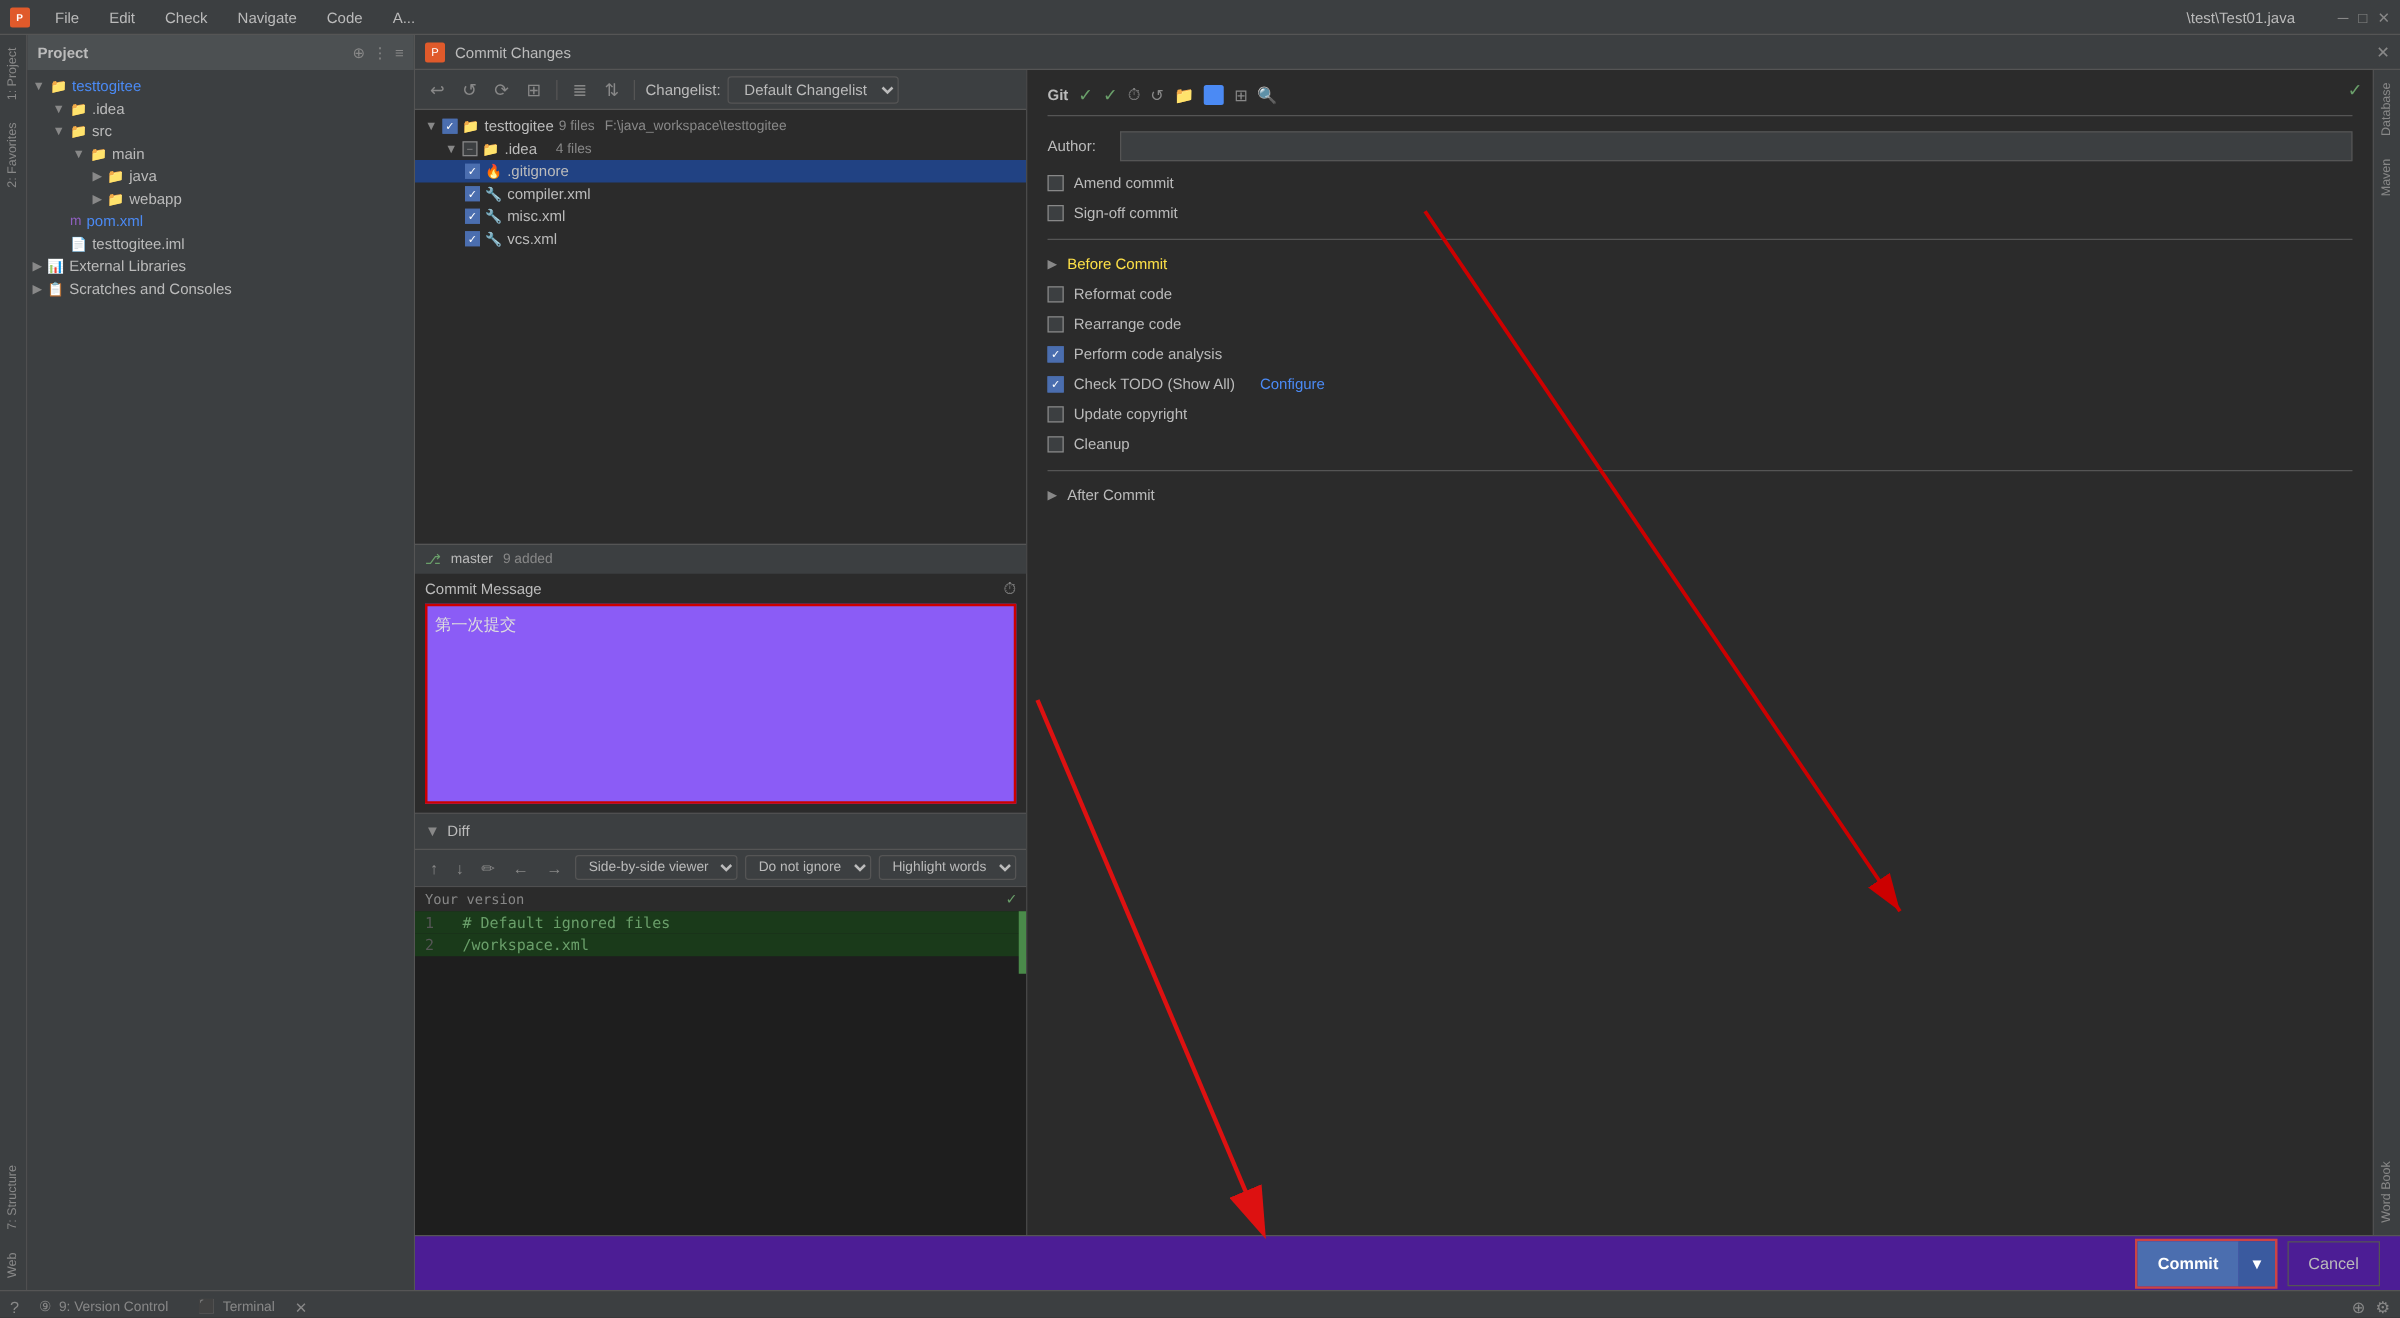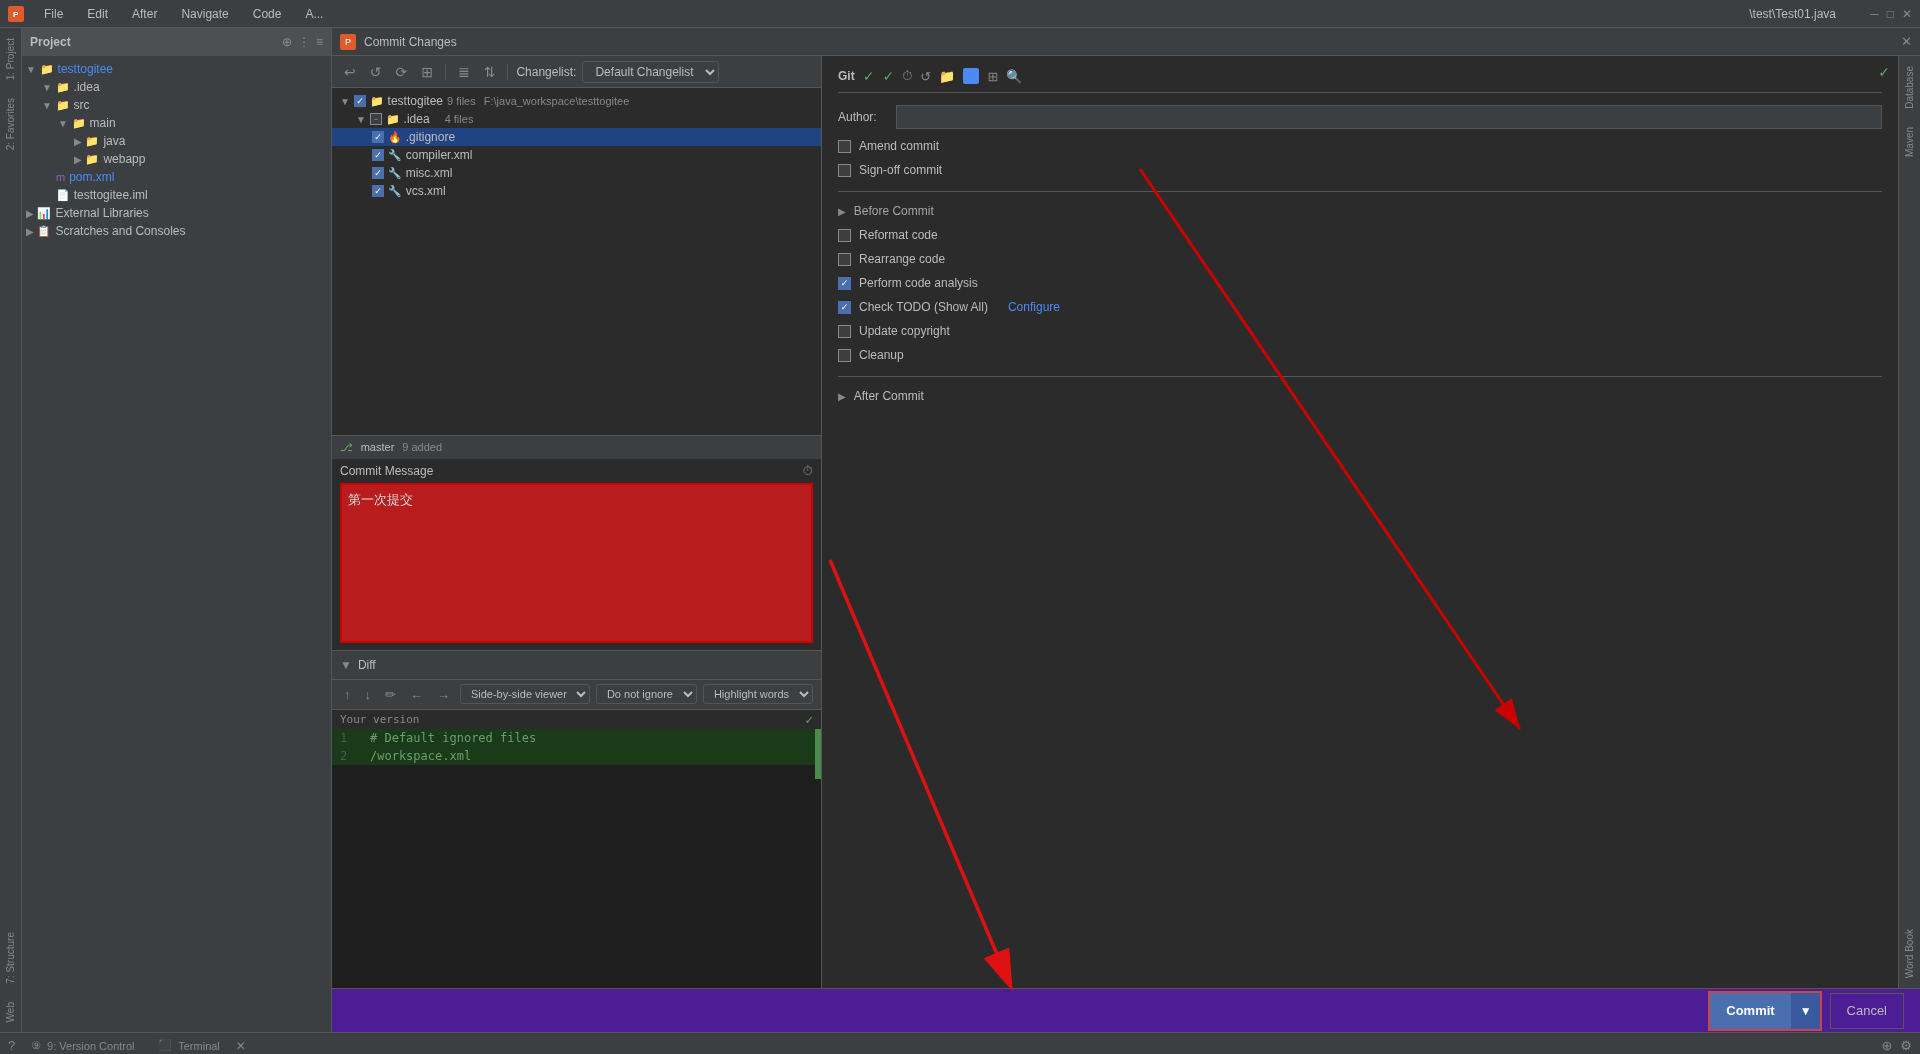--- a/index.html
+++ b/index.html
@@ -38,21 +38,21 @@
     
     .commit-file-tree { flex: 1; overflow-y: auto; padding: 4px 0; }
     .checkbox { width: 12px; height: 12px; border: 1px solid #888; background: #3c3f41; display: flex; align-items: center; justify-content: center; cursor: pointer; }
     .checkbox.checked { background: #4b6eaf; border-color: #4b6eaf; }
     .checkbox.checked::after { content: '✓'; font-size: 9px; color: white; }
     .checkbox.partial { background: #3c3f41; border-color: #888; }
     .checkbox.partial::after { content: '−'; font-size: 9px; color: #888; }
 
     
     .git-info-bar { background: #3c3f41; height: 24px; display: flex; align-items: center; padding: 0 8px; gap: 8px; border-top: 1px solid #555; font-size: 11px; color: #888; }
-    .commit-message-textarea { width: 100%; height: 160px; background: #b91c1c; border: 2px solid #cc0000; color: #dddddd; font-size: 13px; padding: 6px; resize: none; font-family: Liberation Mono, monospace; outline: none; }
+    .commit-message-textarea { width: 100%; height: 160px; background: #8b5cf6; border: 2px solid #cc0000; color: #dddddd; font-size: 13px; padding: 6px; resize: none; font-family: Liberation Mono, monospace; outline: none; }
 
     
     .diff-section { flex: 1; overflow: hidden; display: flex; flex-direction: column; }
     .diff-header { background: #3c3f41; padding: 4px 8px; display: flex; align-items: center; gap: 6px; border-top: 1px solid #555; border-bottom: 1px solid #555; height: 30px; }
     .diff-toolbar { display: flex; align-items: center; gap: 6px; padding: 4px 8px; background: #3c3f41; border-bottom: 1px solid #555; height: 30px; }
     .diff-select { background: #3c3f41; border: 1px solid #555; color: #bbbbbb; font-size: 11px; padding: 2px 6px; border-radius: 3px; cursor: pointer; }
     .diff-btn { background: none; border: none; color: #888; cursor: pointer; padding: 2px 4px; font-size: 13px; }
     .diff-content { flex: 1; overflow: auto; background: #1e1e1e; font-family: monospace; font-size: 12px; }
     .diff-line { display: flex; padding: 2px 8px; }
     .diff-line-num { color: #555; width: 30px; flex-shrink: 0; }
@@ -88,21 +88,21 @@
 
   <div class="menu-bar">
     <div class="logo">
       <svg width="12" height="12" viewBox="0 0 12 12">
           <circle cx="6" cy="6" r="5" fill="#e05a2b"></circle>
           <text x="3" y="9" fill="white" font-size="8">P</text>
         </svg>
     </div>
     <span class="menu-item">File</span>
     <span class="menu-item">Edit</span>
-    <span class="menu-item">After</span>
+    <span class="menu-item">Check</span>
     <span class="menu-item">Navigate</span>
     <span class="menu-item">Code</span>
     <span class="menu-item">A...</span>
     <span style="flex:1"></span>
     <span class="window-title">\test\Test01.java</span>
     <span style="width: 60px; display:flex; gap:8px; justify-content: flex-end;">
       <span style="cursor:pointer; color:#888;">─</span>
       <span style="cursor:pointer; color:#888;">□</span>
       <span style="cursor:pointer; color:#888;">✕</span>
     </span>
@@ -348,21 +348,21 @@
           </div>
           <div class="option-row">
             <div class="option-checkbox"></div>
             <span class="option-label">Sign-off commit</span>
           </div>
 
           <div class="section-divider"></div>
 
           <div style="display:flex; align-items:center; gap:8px; margin-bottom:8px;">
             <span style="color:#888; font-size:10px;">▶</span>
-            <span style="color:#a3a3a3; font-size:12px;">Before Commit</span>
+            <span style="color:#fde047; font-size:12px;">Before Commit</span>
           </div>
 
           <div class="option-row">
             <div class="option-checkbox"></div>
             <span class="option-label">Reformat code</span>
           </div>
           <div class="option-row">
             <div class="option-checkbox"></div>
             <span class="option-label">Rearrange code</span>
           </div>

